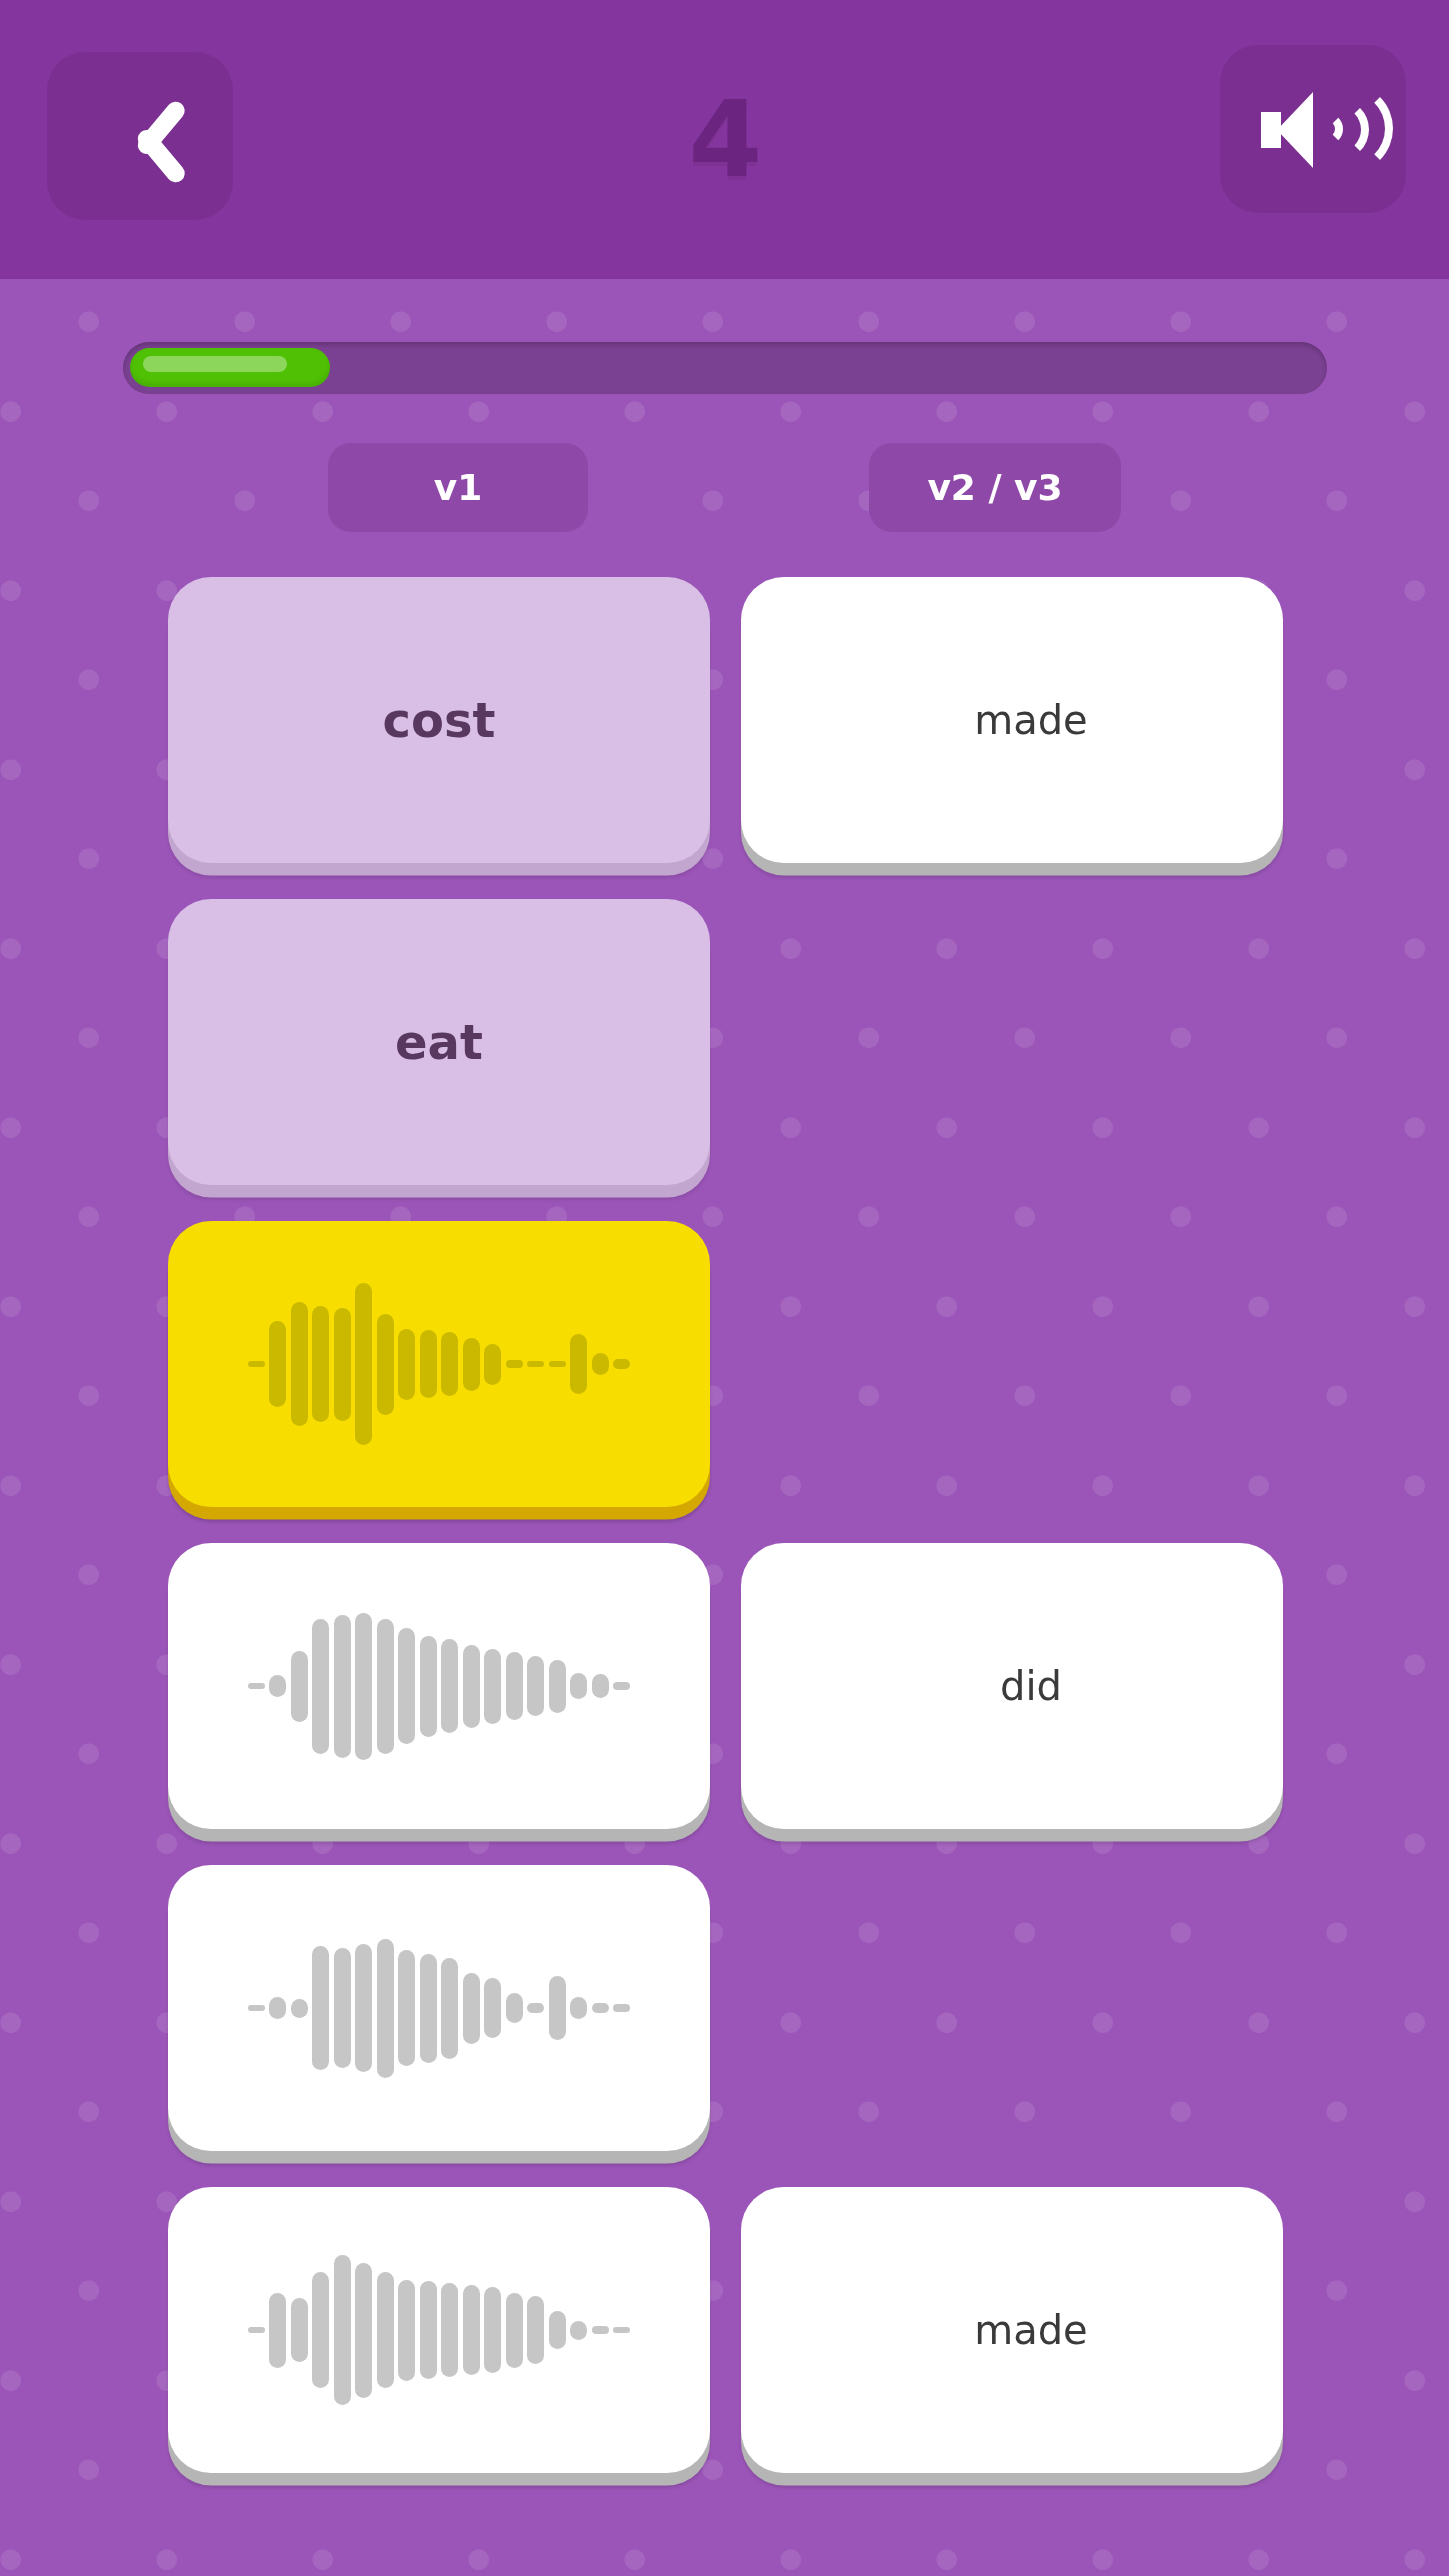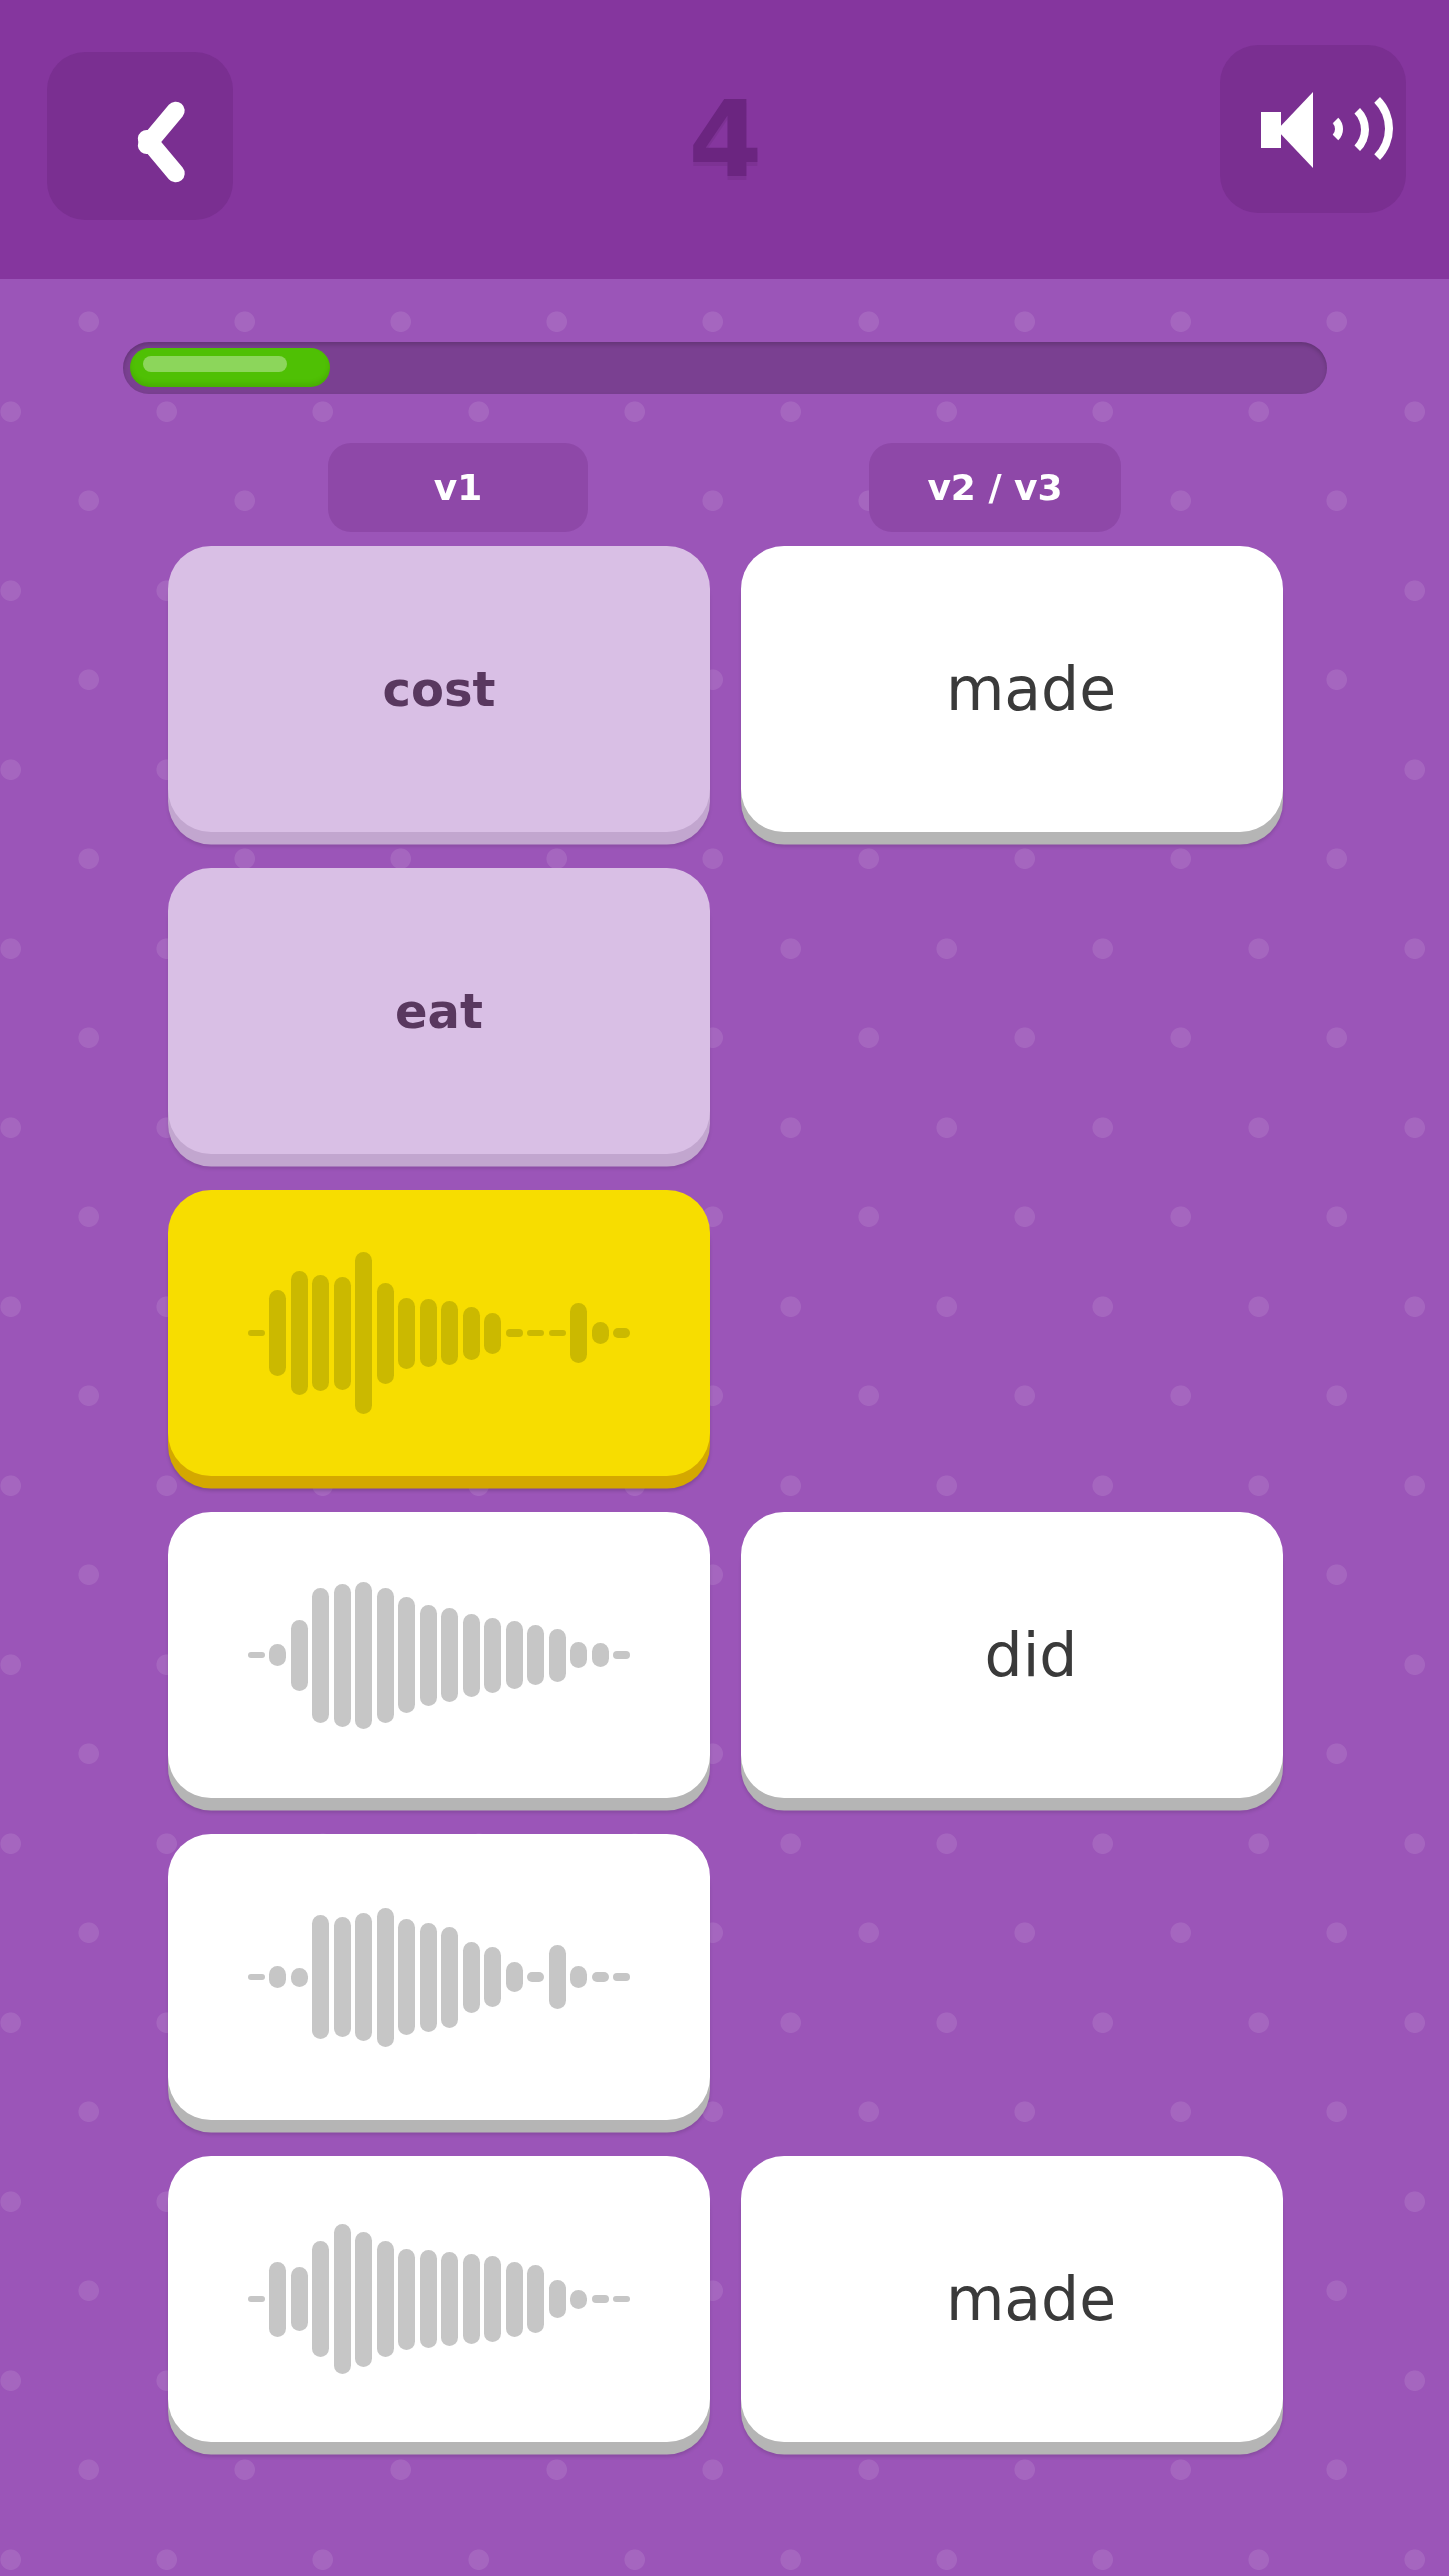--- a/index.html
+++ b/index.html
@@ -123,21 +123,21 @@
     background:#8e48a8;
     display:flex; align-items:center; justify-content:center;
     color:#ffffff; font-size:36px; font-weight:bold;
   }
   #col-head-v1  { left:328px; width:260px; }
   #col-head-v23 { left:869px; width:252px; }
 
   
   #grid {
     position:absolute;
-    top:546px; left:0;
+    top:577px; left:0;
     width:1274px;
   }
   .row {
     position:relative;
     height:322px;
   }
   .card {
     position:absolute;
     width:542px; height:286px;
     border-radius:43px;
@@ -155,21 +155,21 @@
   .card.matched {
     background:#d9bfe5;
     box-shadow: 0 12.5px 0 #c2a6cf, 0 14.3px 3.6px rgba(0,0,0,0.10);
   }
   .card.selected {
     background:#f7dd00;
     box-shadow: 0 12.5px 0 #d4a800, 0 14.3px 3.6px rgba(0,0,0,0.16);
   }
 
   .card-label { line-height:1; }
-  .card.white   .card-label { color:#3a3a3a; font-size:60px; font-weight:normal;margin-left:38px; }
+  .card.white   .card-label { color:#3a3a3a; font-size:40px; font-weight:normal;margin-left:38px; }
   .card.matched .card-label { color:#59385f; }
   .card.matched.bold .card-label { font-weight:bold; font-size:48px; }
   .card.matched.reg  .card-label { font-weight:normal; font-size:50px; }
 
   
   .waveform {
     display:flex; align-items:center; justify-content:center;
     width:100%; height:100%;
     gap:4.5px;
   }

